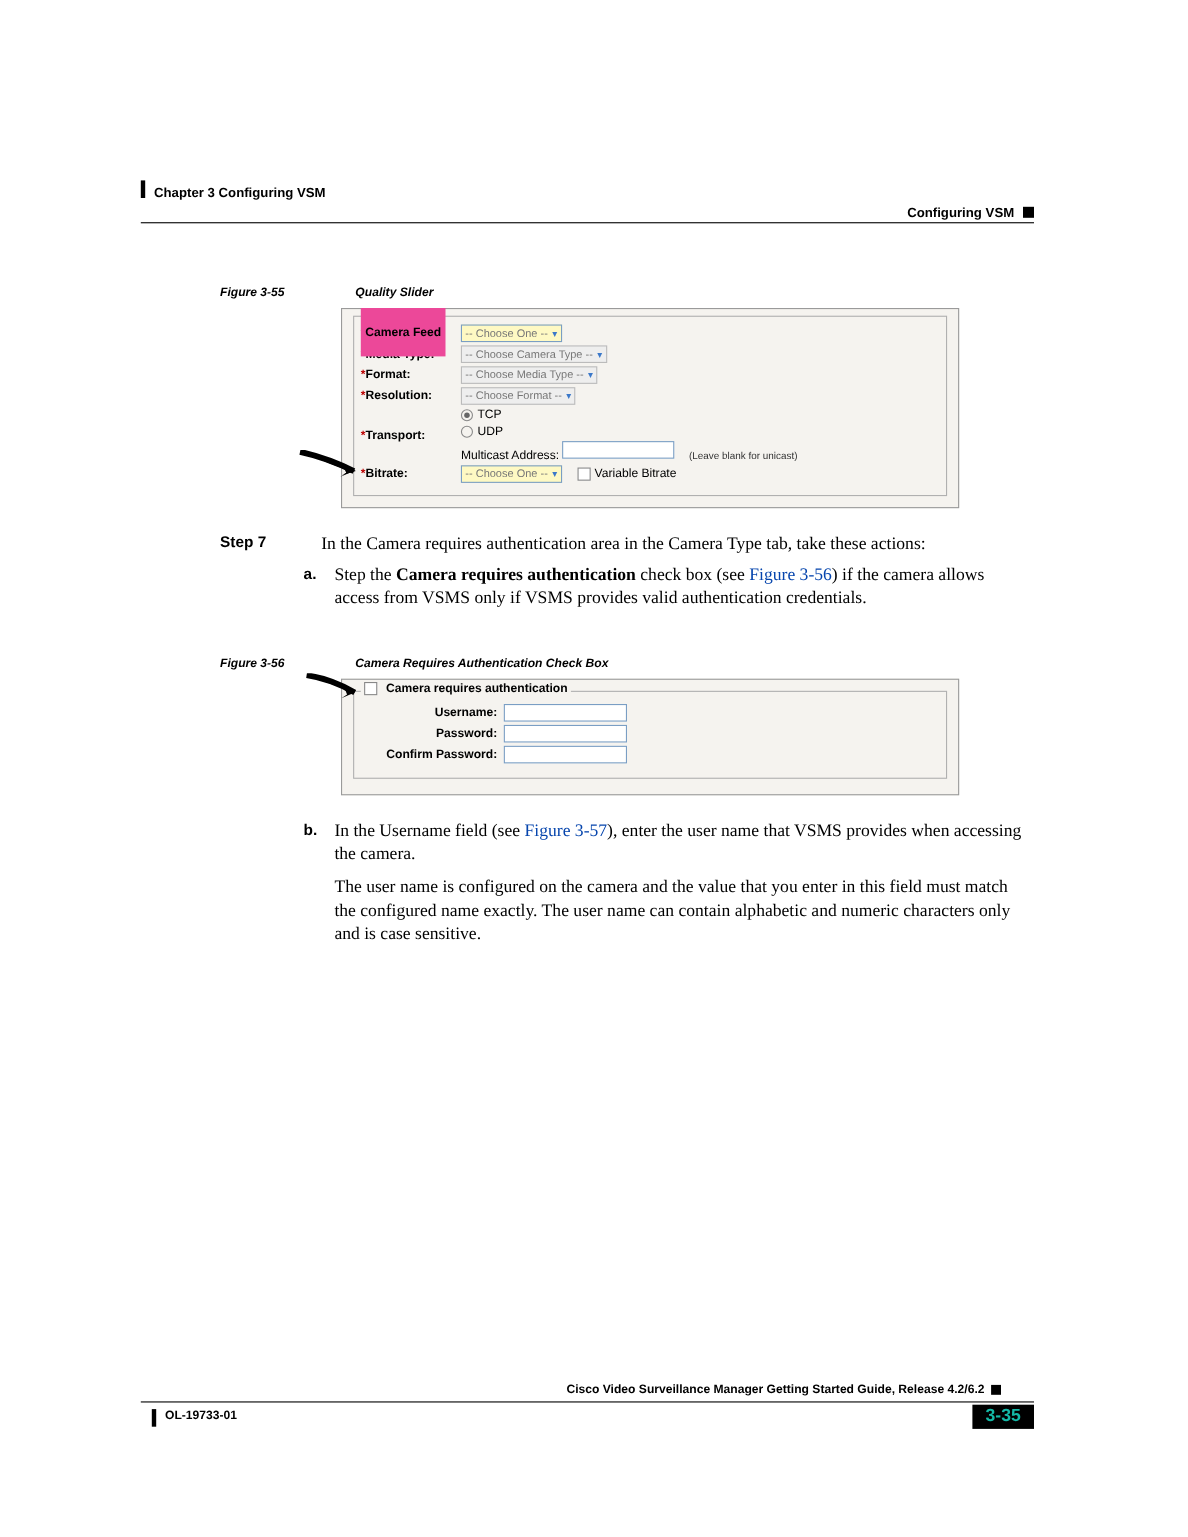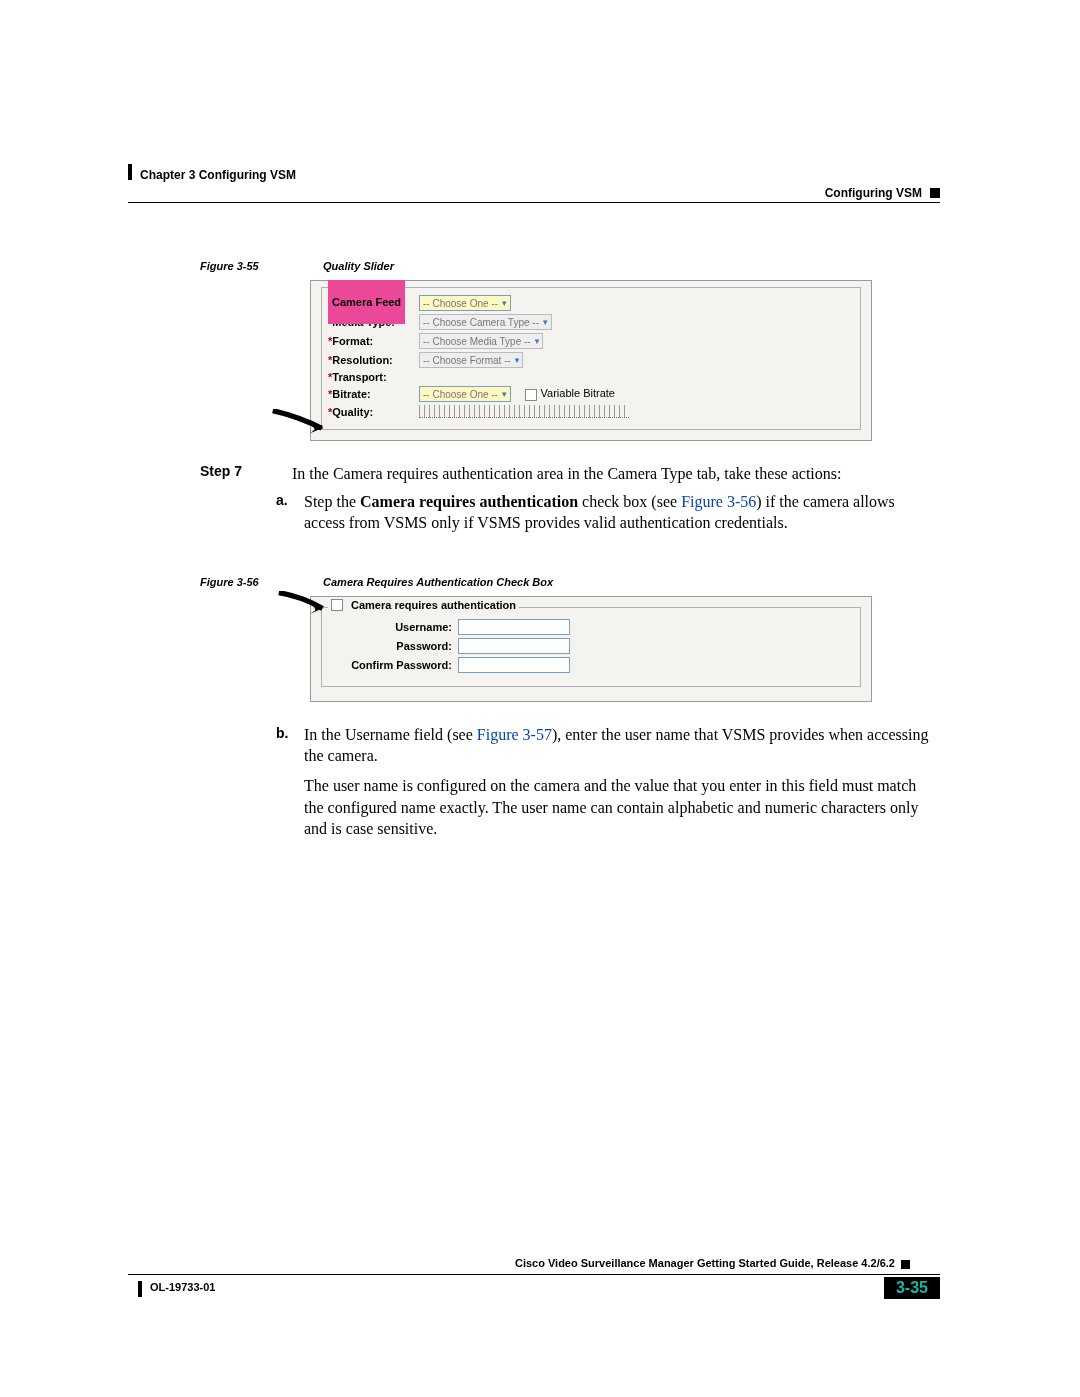--- a/index.html
+++ b/index.html
@@ -229,35 +229,40 @@
         <div class="ui-row">
           <div class="ui-label"><span class="star">*</span><span>Resolution:</span></div>
           <span class="sel dis">
               <span>-- Choose Format --</span>
               <span class="arrow">▾</span>
             </span>
         </div>
 
         <div class="ui-row">
           <div class="ui-label"><span class="star">*</span><span>Transport:</span></div>
+          <div>
+            <div><span class="radio on"></span><span>TCP</span></div>
+            <div style="margin-top:3px;"><span class="radio"></span><span>UDP</span></div>
+            <div style="margin-top:3px;">
+              <span>Multicast Address:</span>
+              <span class="txtin" style="width:100px;"></span>
+              <span class="hint">(Leave blank for unicast)</span>
+            </div>
+          </div>
         </div>
 
         <div class="ui-row">
           <div class="ui-label"><span class="star">*</span><span>Bitrate:</span></div>
           <span class="sel">
               <span>-- Choose One --</span>
               <span class="arrow">▾</span>
             </span>
           <span style="margin-left:14px;"><span class="cb"></span><span>Variable Bitrate</span></span>
         </div>
 
-        <div class="ui-row">
-          <div class="ui-label"><span class="star">*</span><span>Quality:</span></div>
-          <span class="slider"></span>
-        </div>
       </div>
 
       <svg class="arrow-callout" style="top:128px;" viewBox="0 0 80 40">
         <path class="arrow-svg" d="M2 2 L55 20 L48 14 L60 22 L46 26 L53 22 Z"></path>
         <path class="arrow-svg" d="M2 2 Q30 8 58 22" stroke="#000" stroke-width="6" fill="none"></path>
         <polygon class="arrow-svg" points="58,22 46,14 50,24 44,28"></polygon>
       </svg>
     </div>
 
     <div class="step-block">

